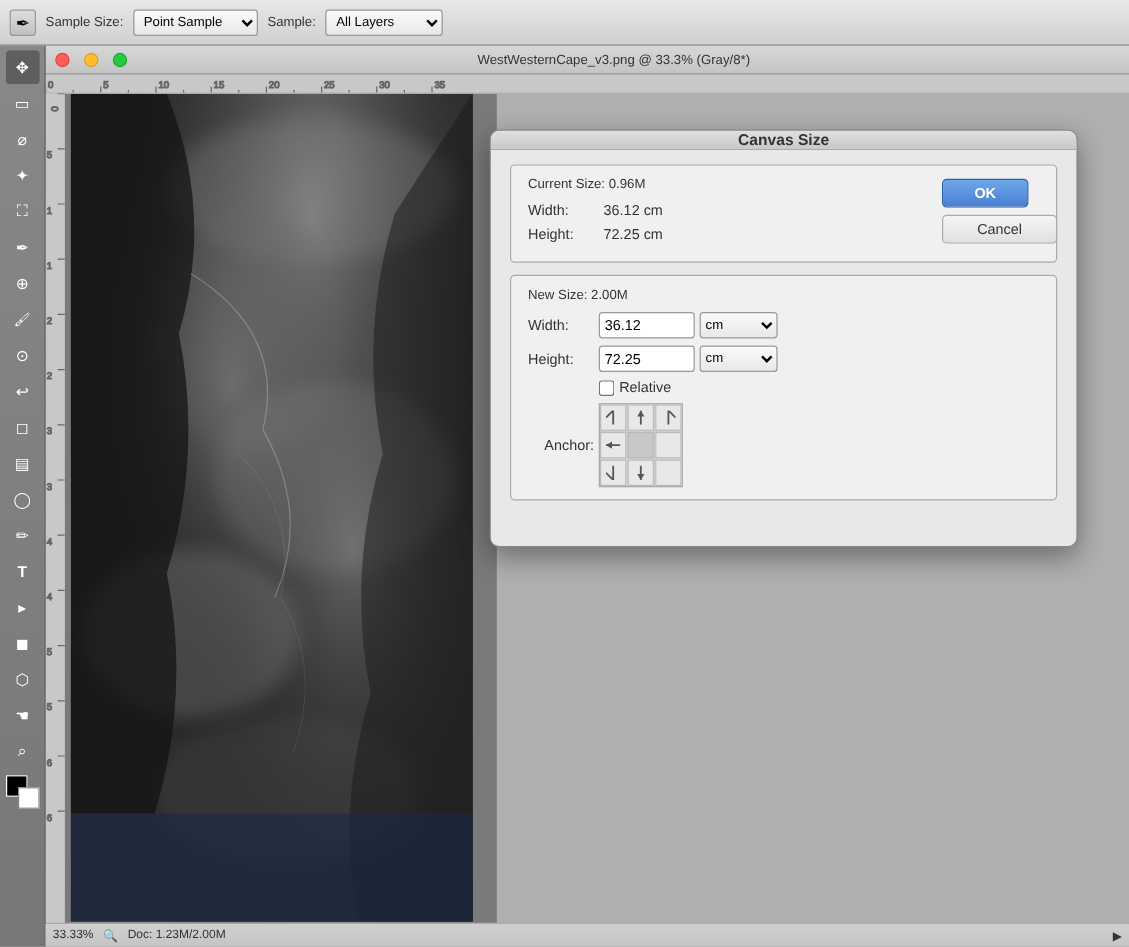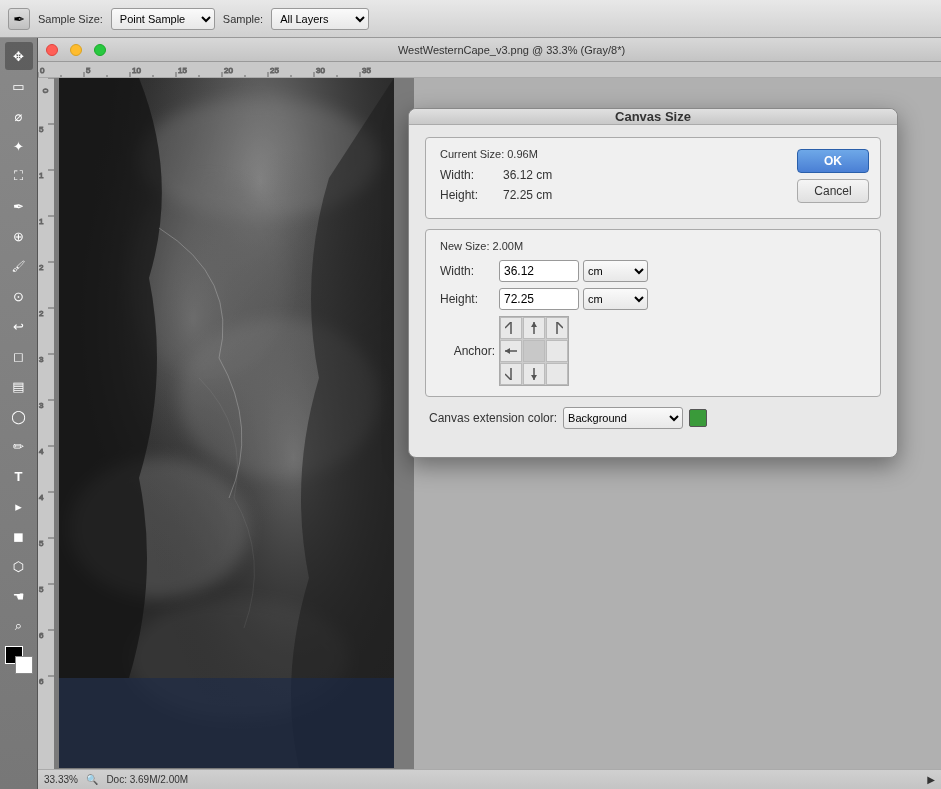--- a/index.html
+++ b/index.html
@@ -278,40 +278,40 @@
       cursor: pointer;
       border: 1px solid #bbb;
     }
     .anchor-cell.center-active {
       background: #c8c8c8;
     }
 
     
     .dialog-buttons {
       position: absolute;
-      right: 28px;
+      right: 16px;
       top: 40px;
       display: flex;
       flex-direction: column;
       gap: 6px;
     }
     .btn-ok {
       width: 72px;
       height: 24px;
       background: linear-gradient(to bottom, #6ea8e8, #4a7fd4);
       border: 1px solid #2a5faa;
       border-radius: 4px;
       color: white;
       font-size: 12px;
       font-weight: bold;
       cursor: pointer;
       display: flex; align-items: center; justify-content: center;
     }
     .btn-cancel {
-      width: 72px;
+      width: 96px;
       height: 24px;
       background: linear-gradient(to bottom, #f5f5f5, #e0e0e0);
       border: 1px solid #aaa;
       border-radius: 4px;
       color: #333;
       font-size: 12px;
       cursor: pointer;
       display: flex; align-items: center; justify-content: center;
     }
 
@@ -508,21 +508,21 @@
       <path d="M 140 300 Q 190 350 175 420 Q 210 480 185 550" stroke="#ccc" stroke-width="0.5" fill="none" opacity="0.2"></path>
 
       <rect x="0" y="600" width="335" height="90" fill="#1a2a4a" opacity="0.6"></rect>
     </svg>
   </div>
 </div>
 
 <div id="status-bar">
   <span>33.33%</span>
   <span style="cursor:pointer;">🔍</span>
-  <span>Doc: 3.69M/2.00M</span>
+  <span>Doc: 1.23M/2.00M</span>
   <span style="margin-left:auto; cursor:pointer;">▶</span>
 </div>
 
 <div id="canvas-size-dialog">
 
   <div class="dialog-titlebar">
     <span>Canvas Size</span>
   </div>
 
   <div class="dialog-buttons">
@@ -564,20 +564,24 @@
         <input type="text" class="field-input" value="72.25" style="">
         <select class="unit-select">
           <option>cm</option>
           <option>px</option>
           <option>in</option>
           <option>mm</option>
           <option>%</option>
         </select>
       </div>
 
+      <div class="checkbox-row">
+        <input type="checkbox" id="relative-cb" style="">
+        <label class="checkbox-label" for="relative-cb">Relative</label>
+      </div>
 
       <div class="anchor-row">
         <span class="anchor-label">Anchor:</span>
         <div class="anchor-grid">
 
           <div class="anchor-cell">
             <svg width="12" height="12" viewBox="0 0 12 12">
                 <line x1="6" y1="0" x2="0" y2="6" stroke="#555" stroke-width="1.5"></line>
                 <line x1="6" y1="12" x2="6" y2="0" stroke="#555" stroke-width="1.5"></line>
               </svg>
@@ -618,26 +622,14 @@
                 <line x1="6" y1="0" x2="6" y2="12" stroke="#555" stroke-width="1.5"></line>
                 <polygon points="6,12 3,7 9,7" fill="#555"></polygon>
               </svg>
           </div>
           <div class="anchor-cell">
           </div>
         </div>
       </div>
     </div>
 
-    <div class="ext-color-row">
-      <span class="ext-color-label">Canvas extension color:</span>
-      <select class="ext-color-select">
-        <option>Background</option>
-        <option>Foreground</option>
-        <option>White</option>
-        <option>Black</option>
-        <option>Gray</option>
-        <option>Other...</option>
-      </select>
-      <div class="color-swatch"></div>
-    </div>
   </div>
 </div>
 
 </body></html>

